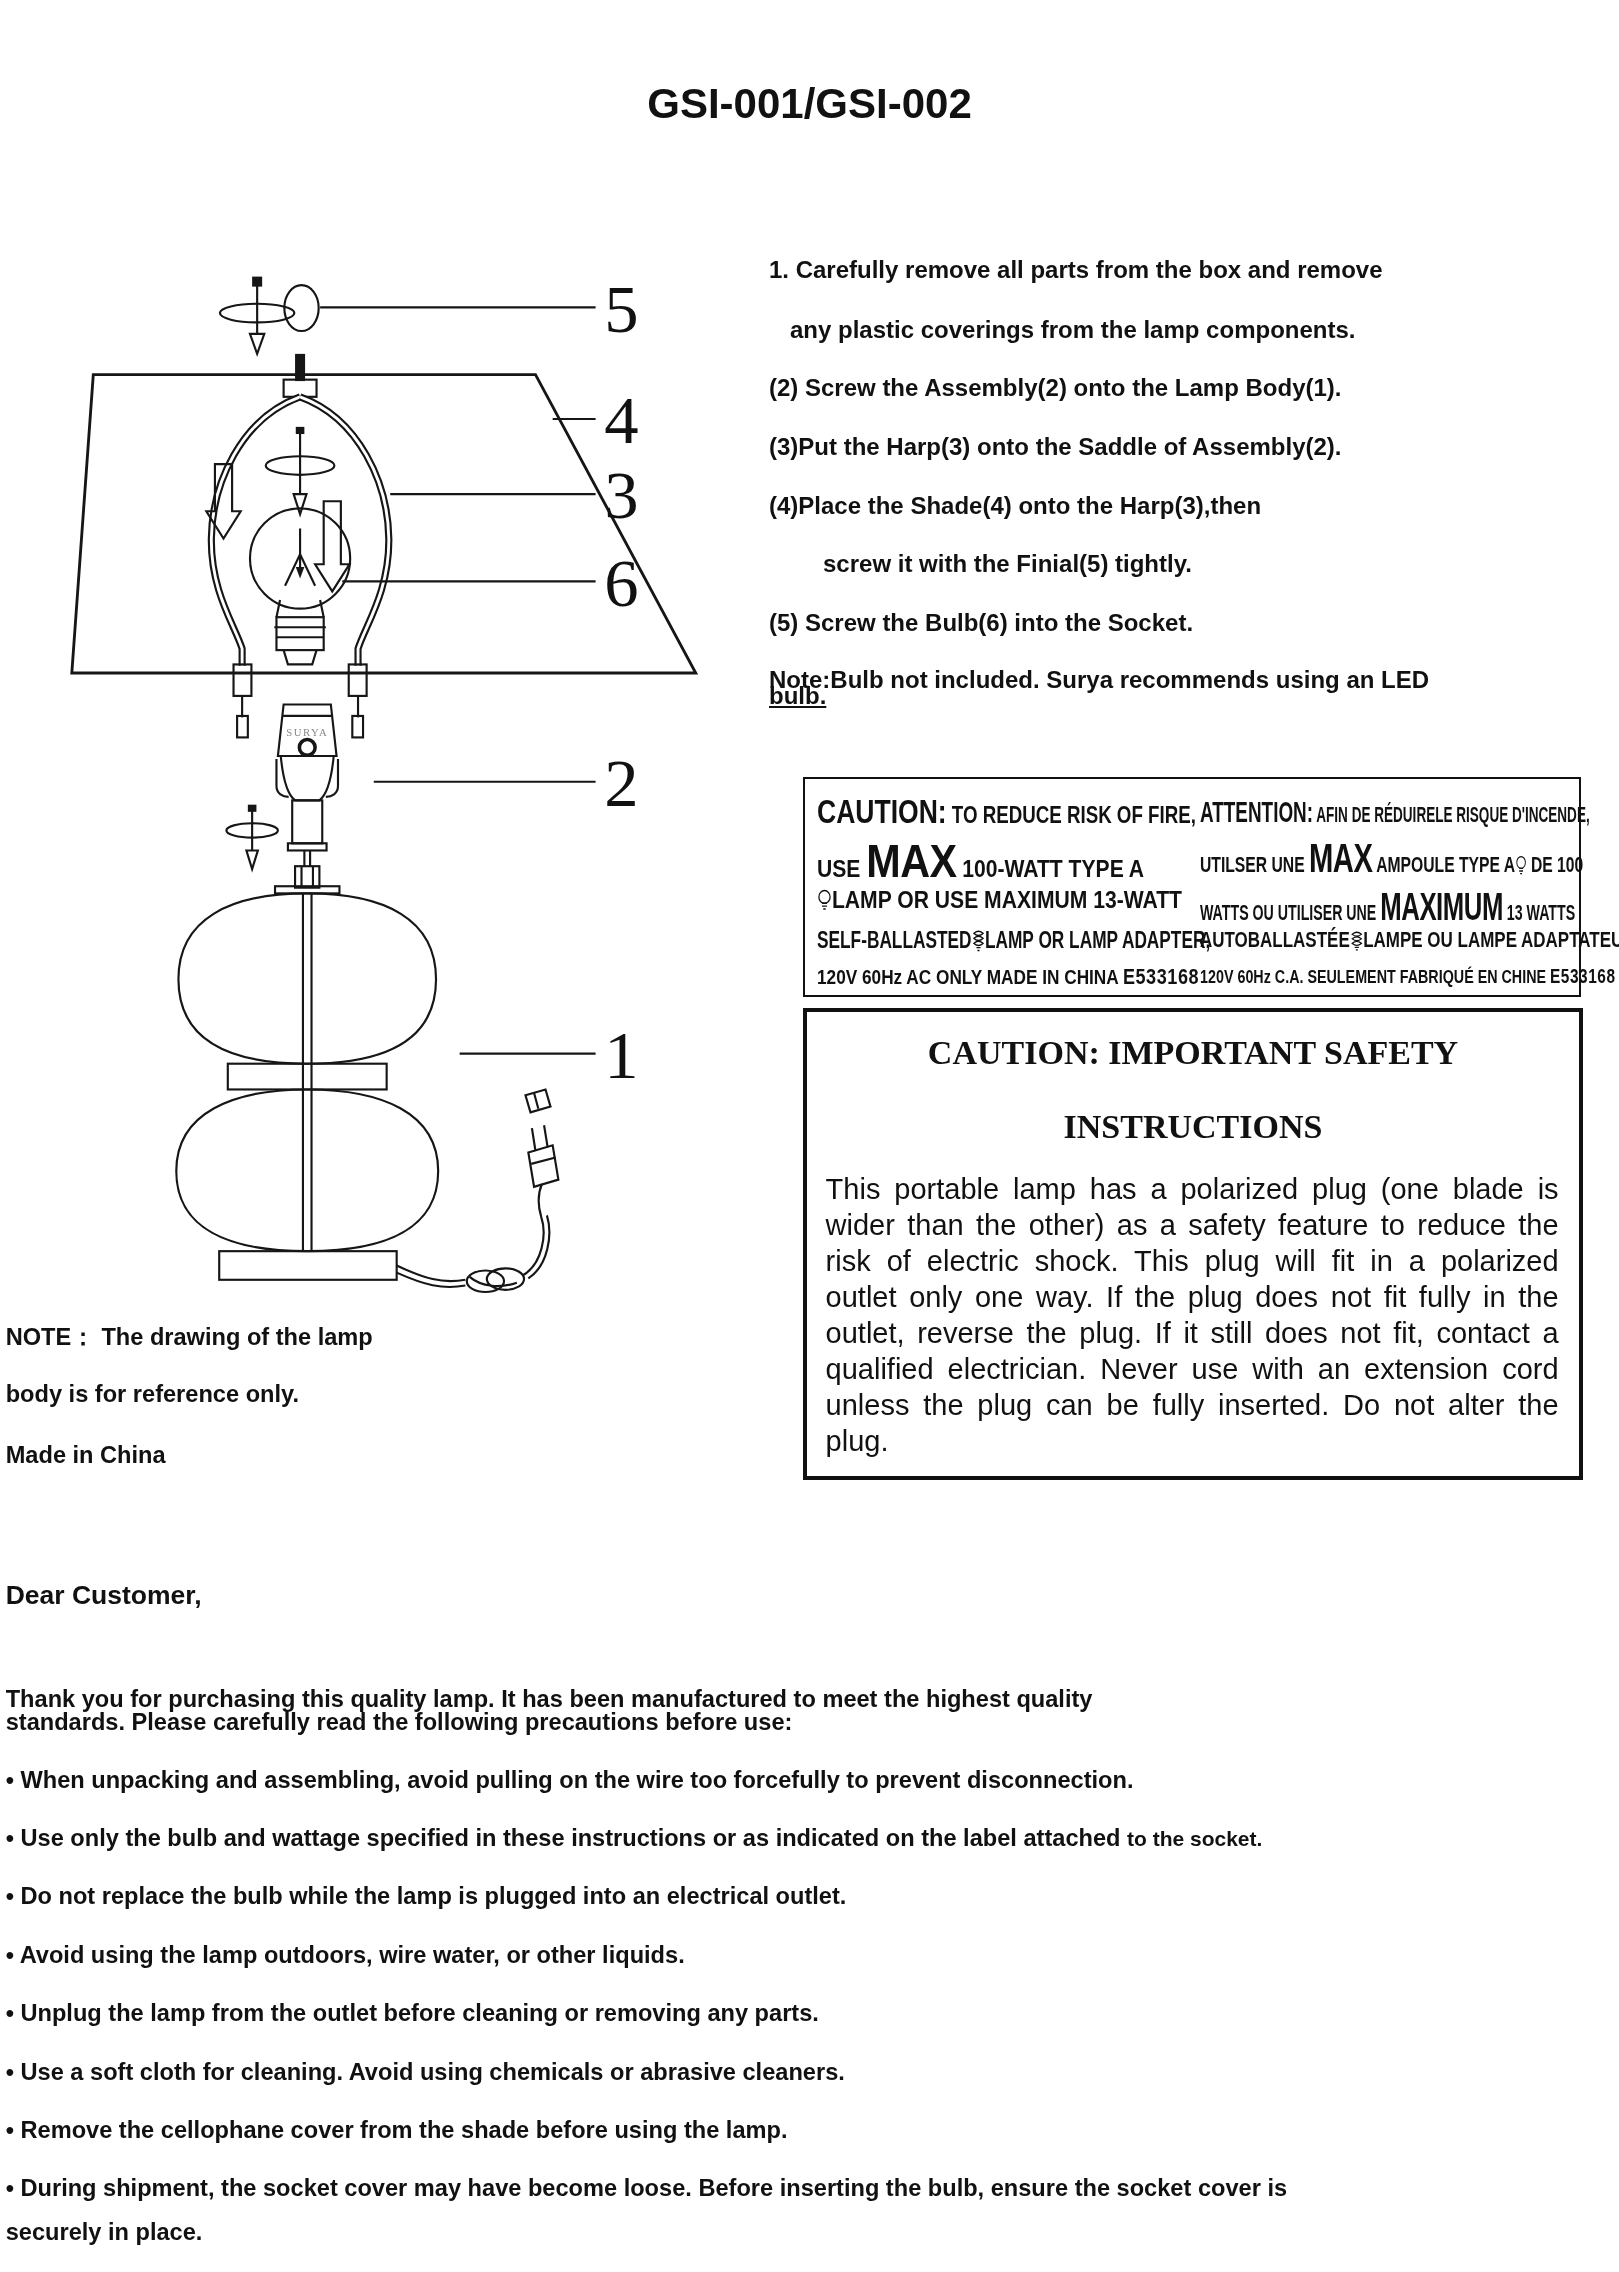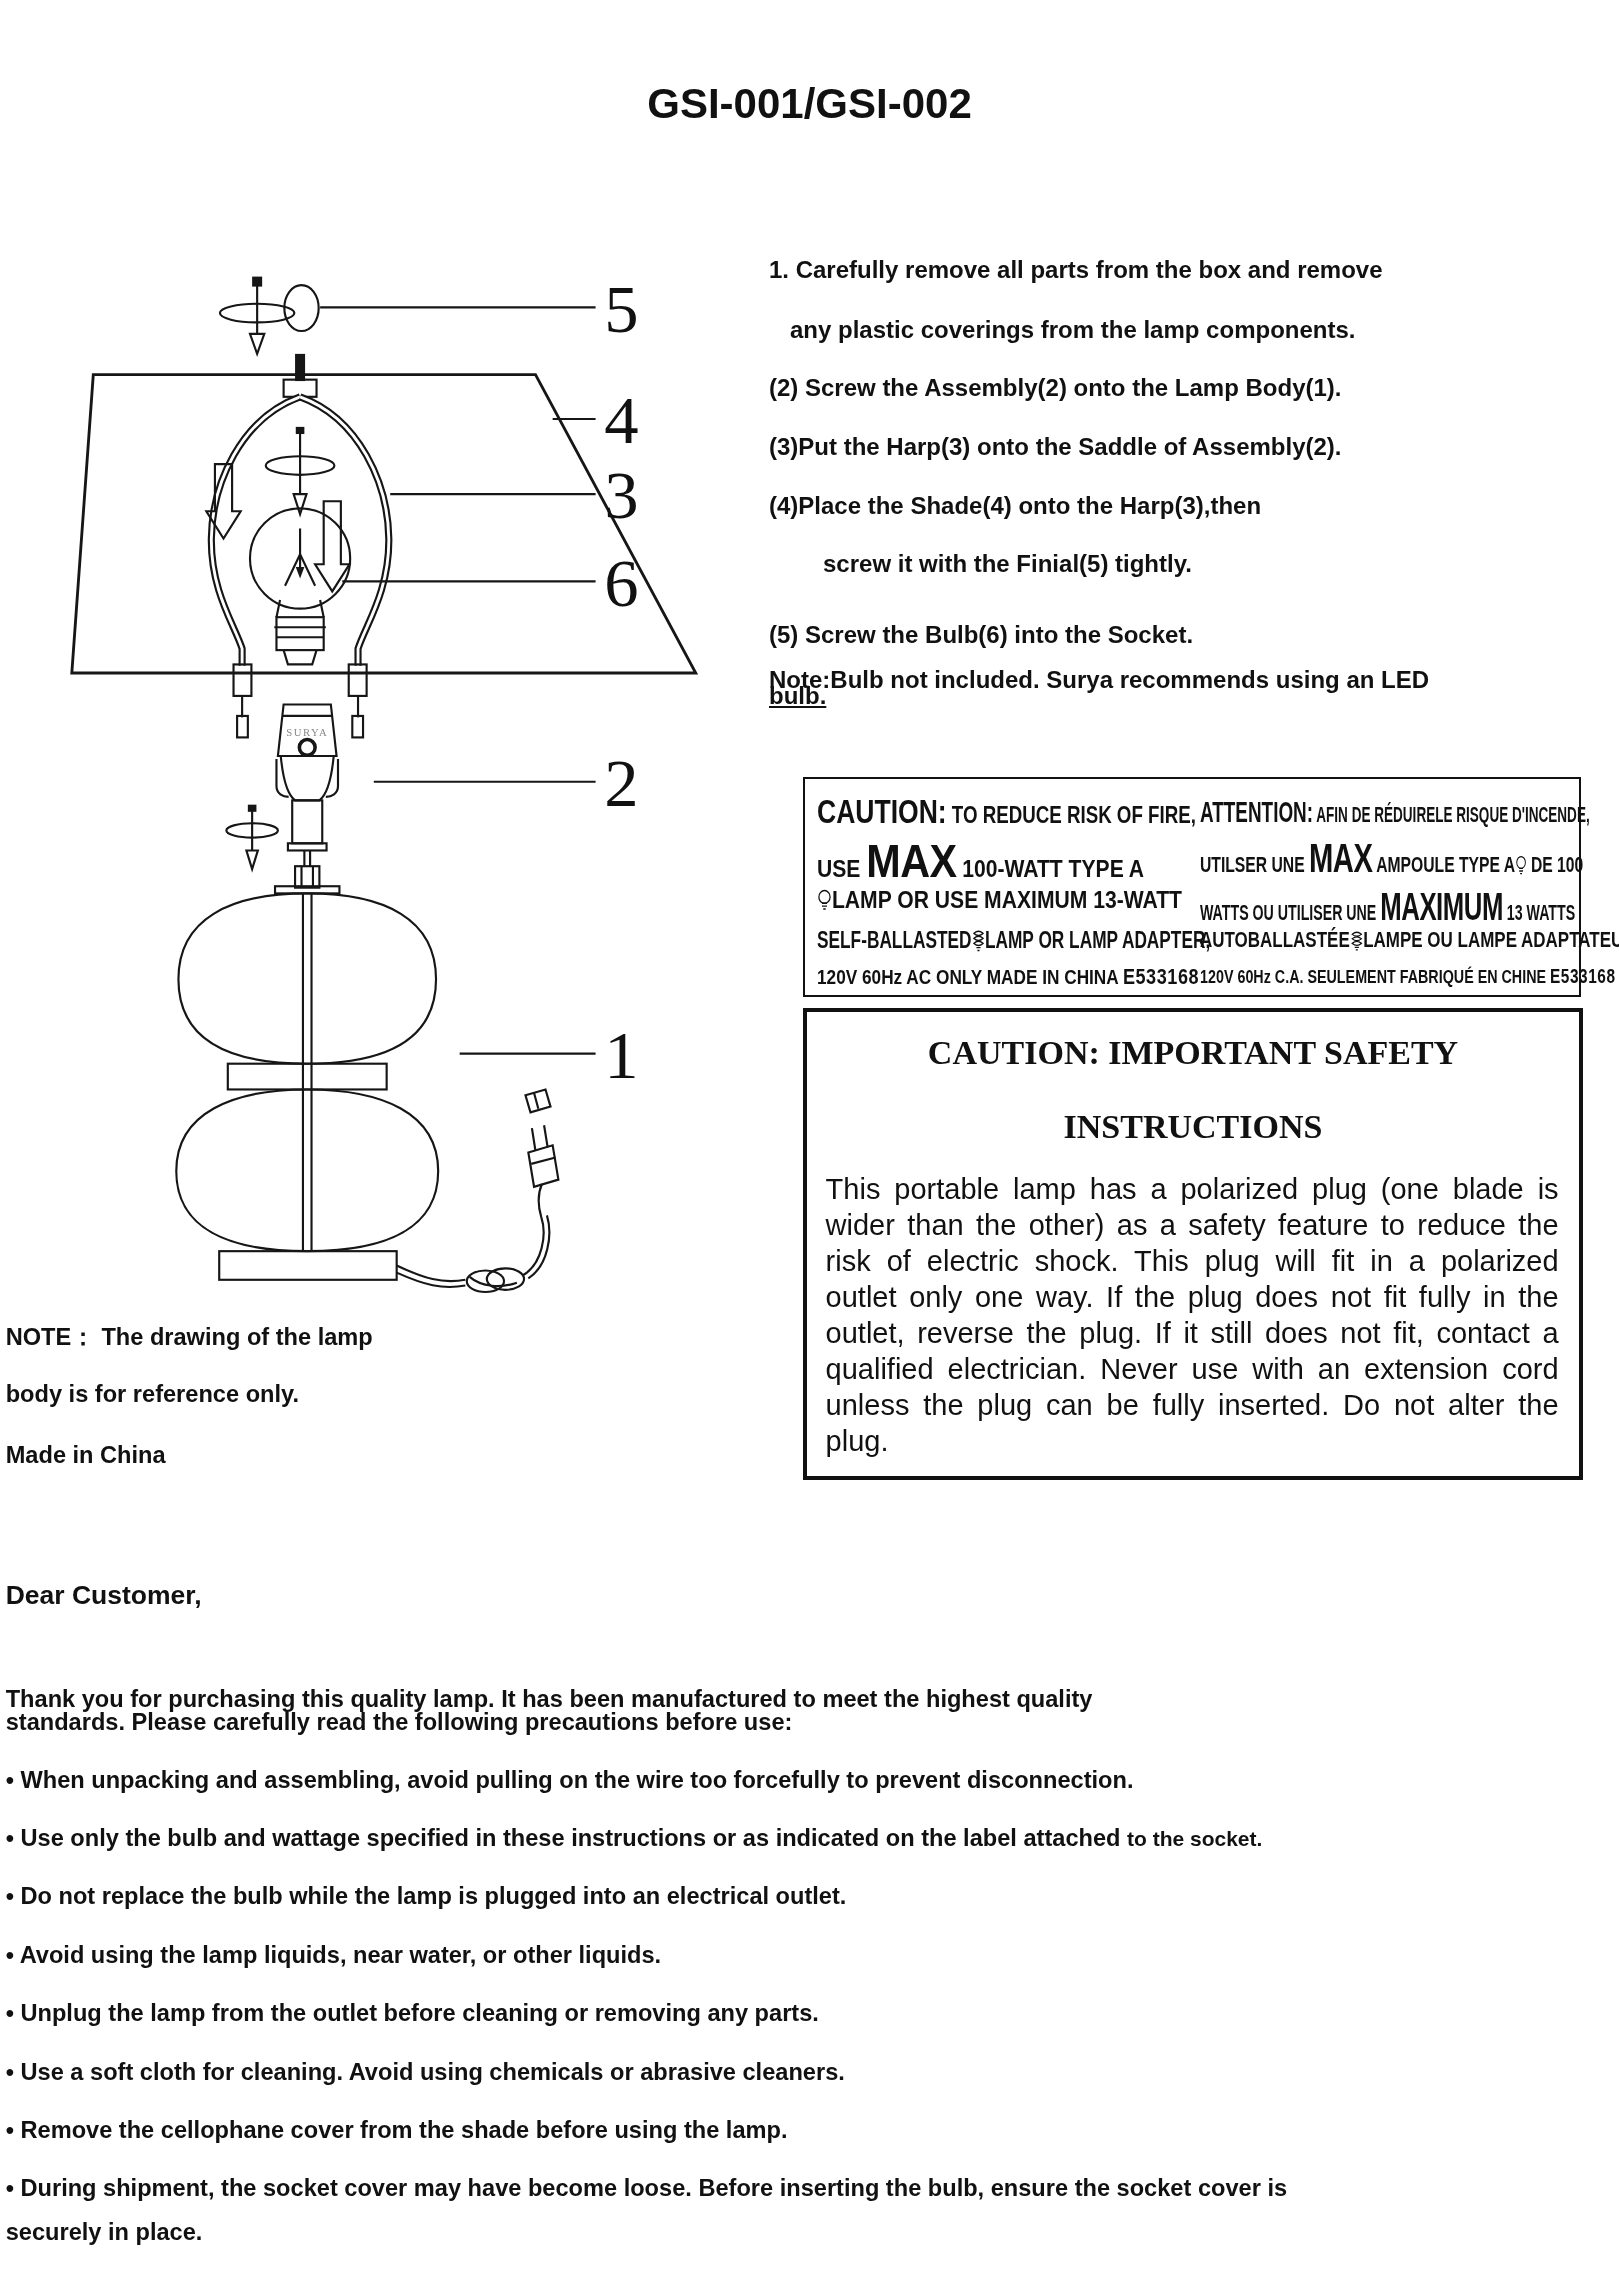--- a/index.html
+++ b/index.html
@@ -159,21 +159,21 @@
       <text class="callout" x="844" y="1506" stroke="none">1</text>
     </g>
   </svg>
 
   <div class="abs step" style="top:256px;">1. Carefully remove all parts from the box and remove</div>
   <div class="abs step" style="top:316px;left:790px;">any plastic coverings from the lamp components.</div>
   <div class="abs step" style="top:374px;">(2) Screw the Assembly(2) onto the Lamp Body(1).</div>
   <div class="abs step" style="top:433px;">(3)Put the Harp(3) onto the Saddle of Assembly(2).</div>
   <div class="abs step" style="top:492px;">(4)Place the Shade(4) onto the Harp(3),then</div>
   <div class="abs step" style="top:550px;left:823px;">screw it with the Finial(5) tightly.</div>
-  <div class="abs step" style="top:609px;margin-top:12px;">(5) Screw the Bulb(6) into the Socket.</div>
+  <div class="abs step" style="top:609px;">(5) Screw the Bulb(6) into the Socket.</div>
   <div class="abs step" style="top:666px;">Note:Bulb not included. Surya recommends using an LED</div>
   <div class="abs step" style="top:682px;text-decoration:underline;">bulb.</div>
 
   <div class="abs label-box">
 
     <div class="lbl-line lbl-l" style="top:13px;transform:scaleX(0.78);">
       <span class="w-big">CAUTION:</span><span class="w-txt"> TO REDUCE RISK OF FIRE,</span>
     </div>
     <div class="lbl-line lbl-l" style="top:54px;transform:scaleX(0.88);">
       <span class="w-txt">USE </span><span class="w-max">MAX</span><span class="w-txt"> 100-WATT TYPE A</span>
@@ -236,21 +236,21 @@
   <div class="abs note-l" style="top:1442px;">Made in China</div>
 
   <div class="abs cust-greet" style="top:1580px;">Dear Customer,</div>
   <div class="abs cust" style="top:1650px;margin-top:36px;">Thank you for purchasing this quality lamp. It has been manufactured to meet the highest quality</div>
   <div class="abs cust" style="top:1709px;">standards. Please carefully read the following precautions before use:</div>
   <div class="abs cust" style="top:1767px;">• When unpacking and assembling, avoid pulling on the wire too forcefully to prevent disconnection.</div>
   <div class="abs cust" style="top:1825px;">
     <span>• Use only the bulb and wattage specified in these instructions or as indicated on the label attached </span><span class="small-tail">to the socket.</span>
   </div>
   <div class="abs cust" style="top:1883px;">• Do not replace the bulb while the lamp is plugged into an electrical outlet.</div>
-  <div class="abs cust" style="top:1942px;">• Avoid using the lamp liquids, near water, or other liquids.</div>
+  <div class="abs cust" style="top:1942px;">• Avoid using the lamp outdoors, wire water, or other liquids.</div>
   <div class="abs cust" style="top:2000px;">• Unplug the lamp from the outlet before cleaning or removing any parts.</div>
   <div class="abs cust" style="top:2059px;">• Use a soft cloth for cleaning. Avoid using chemicals or abrasive cleaners.</div>
   <div class="abs cust" style="top:2117px;">• Remove the cellophane cover from the shade before using the lamp.</div>
   <div class="abs cust" style="top:2175px;">• During shipment, the socket cover may have become loose. Before inserting the bulb, ensure the socket cover is</div>
   <div class="abs cust" style="top:2219px;">securely in place.</div>
 
 </div>
 
 
 </body></html>

